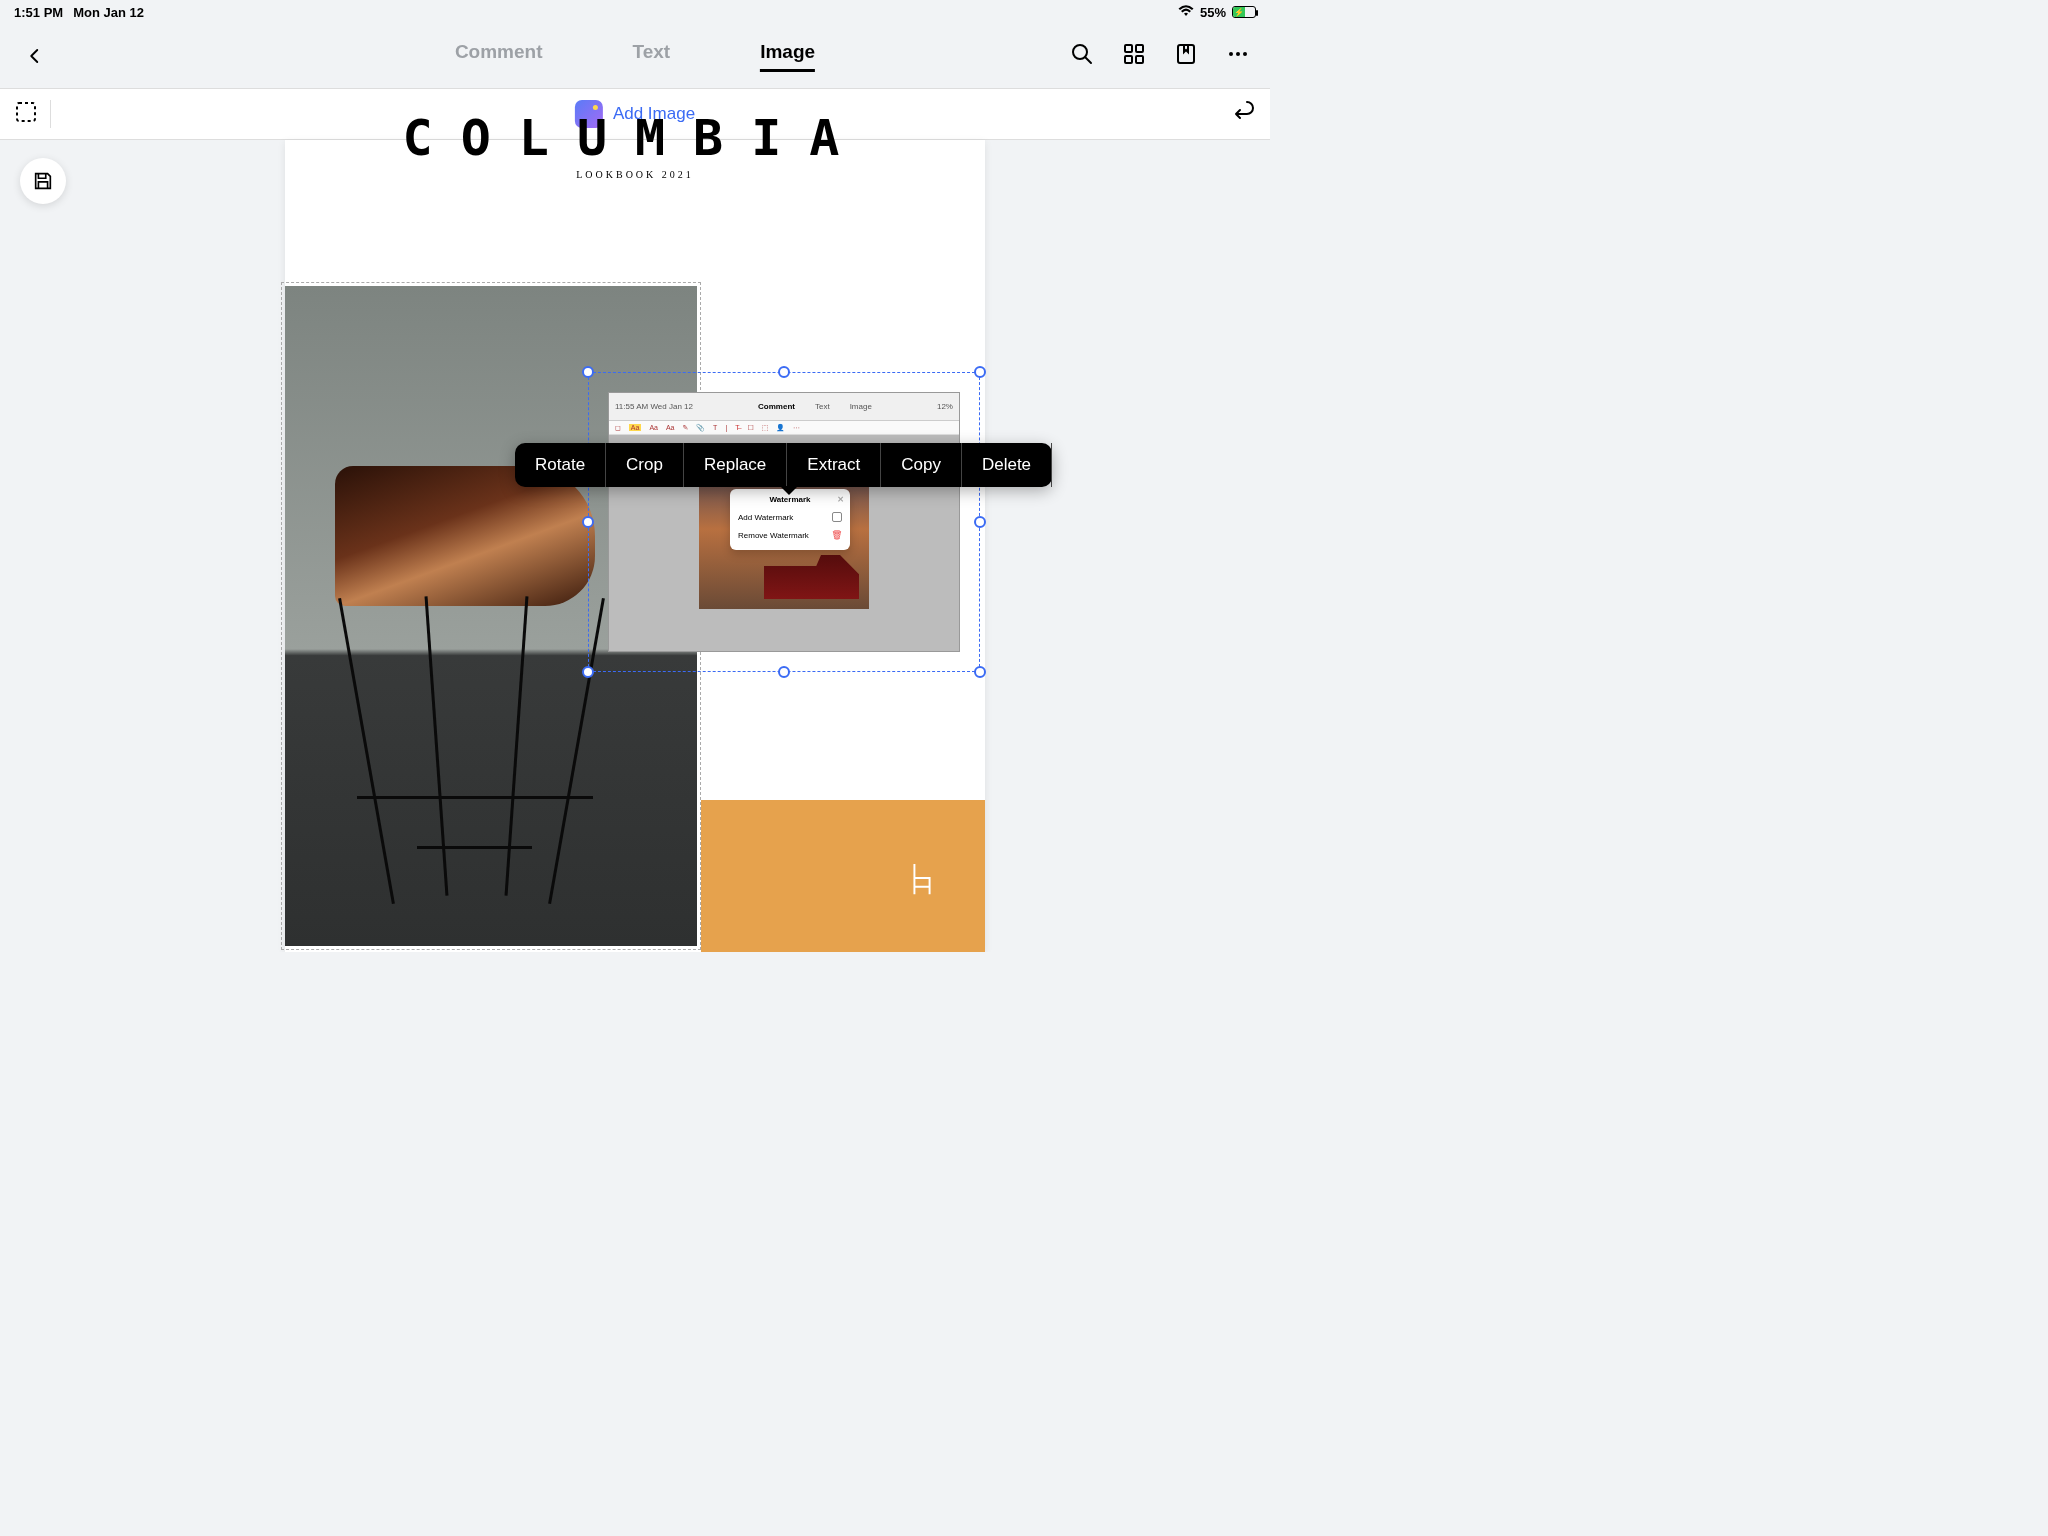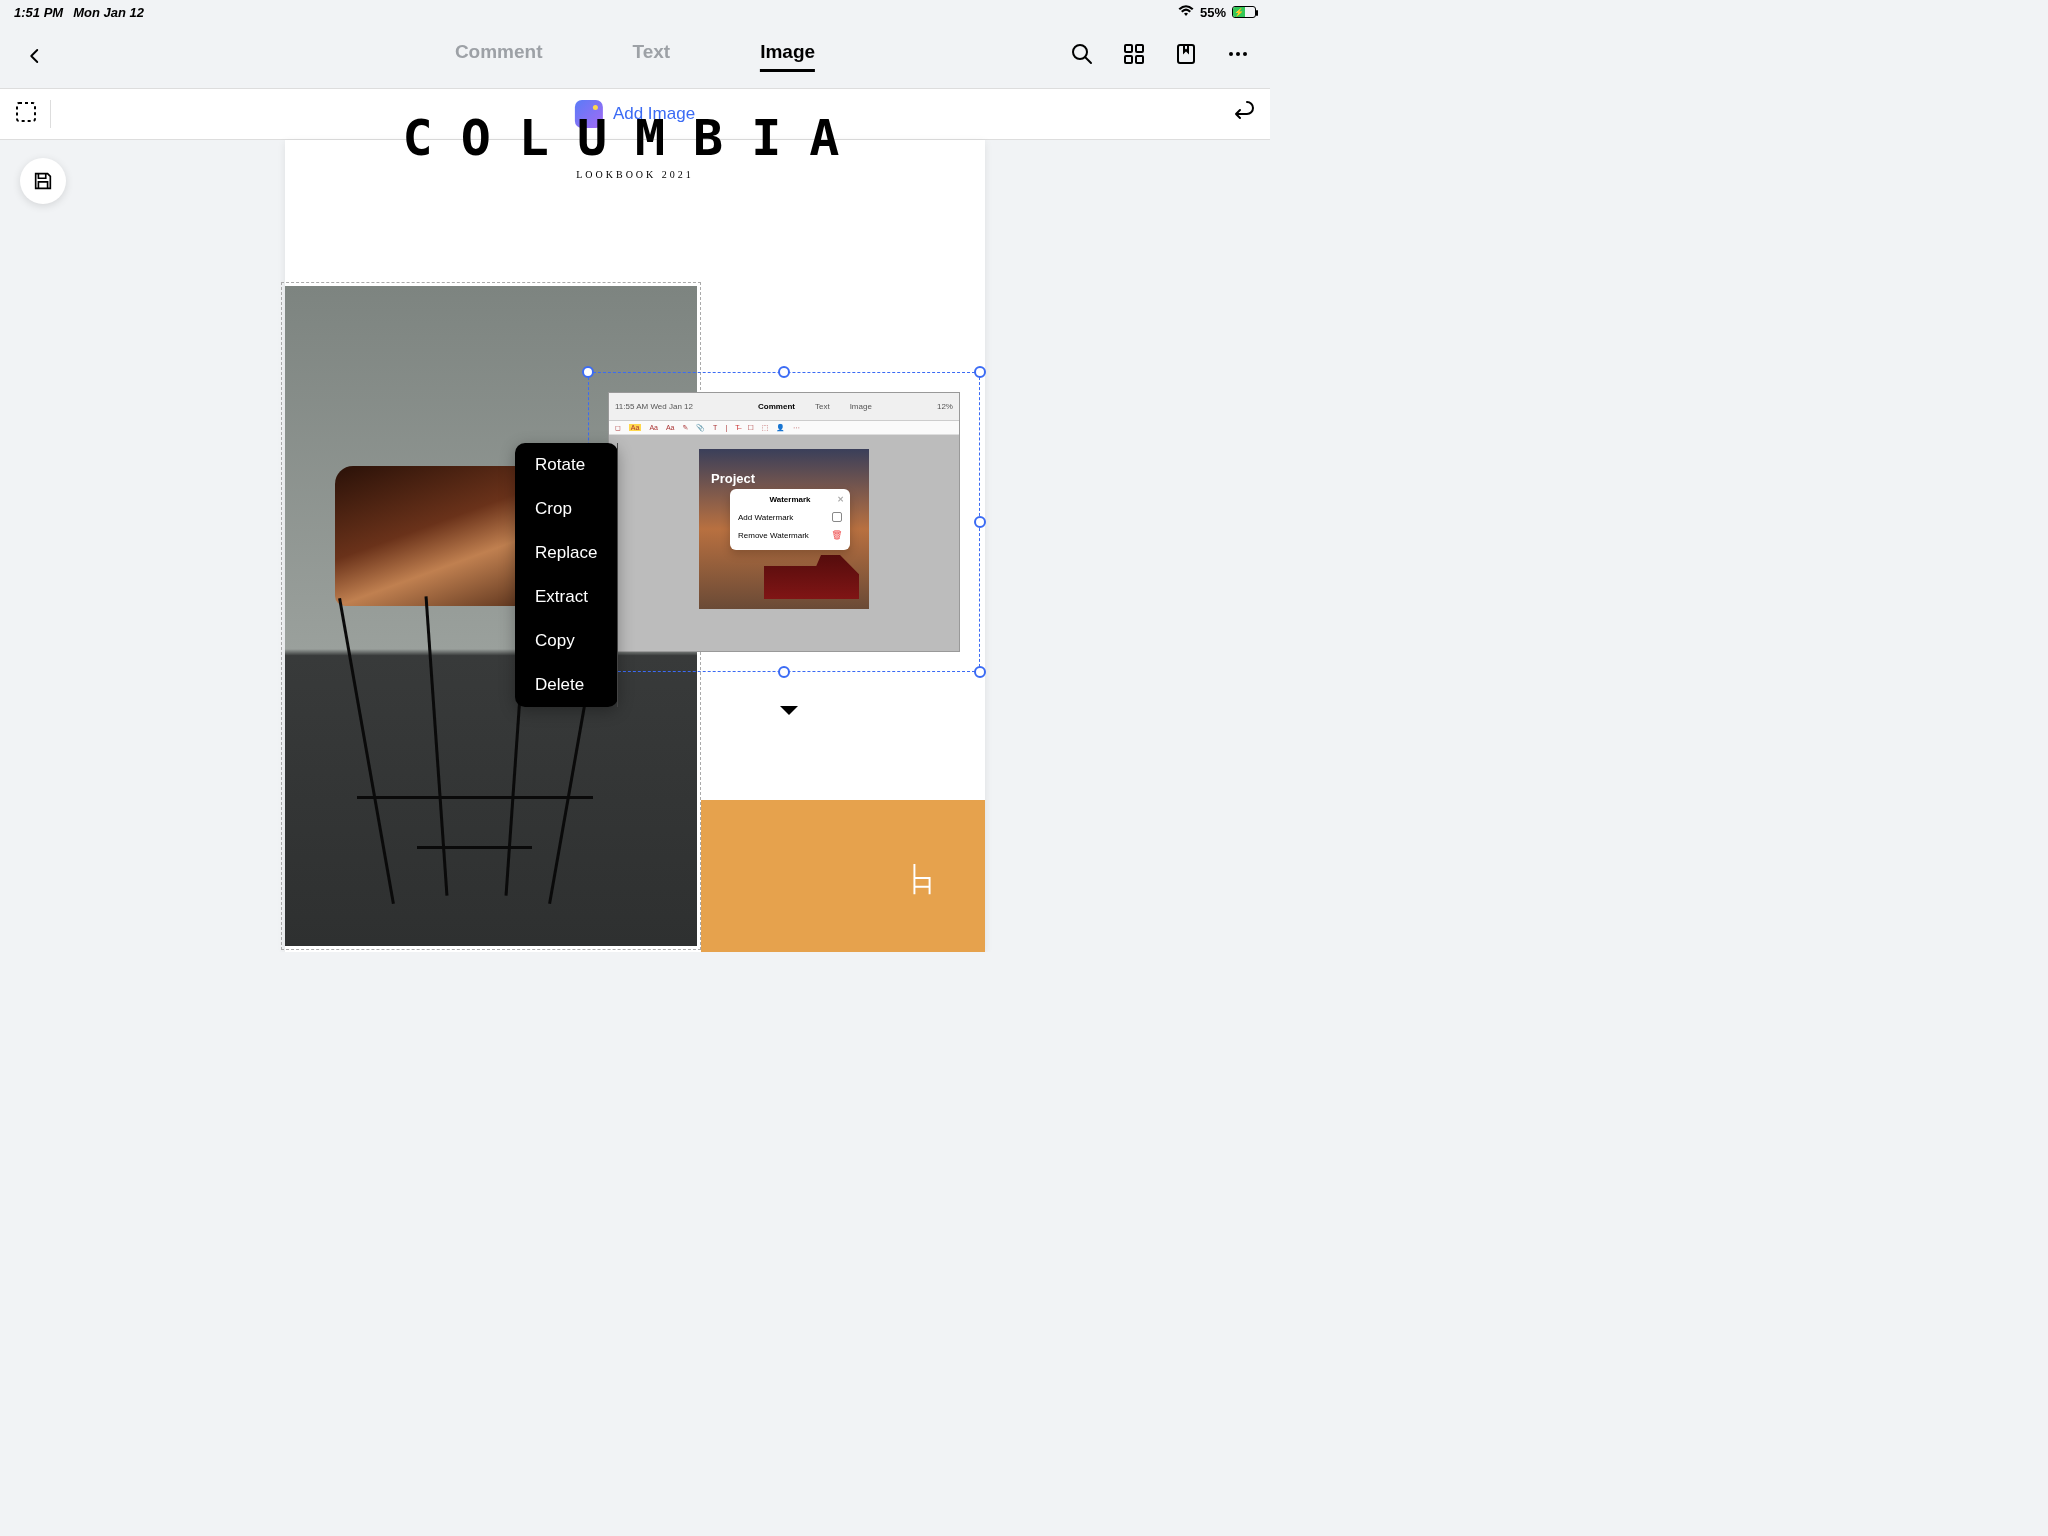--- a/index.html
+++ b/index.html
@@ -15,21 +15,21 @@
   .status-bar {
     height: 24px;
     display: flex;
     justify-content: space-between;
     align-items: center;
     padding: 0 14px;
     font-size: 13px;
     font-weight: 600;
     color: #000;
   }
-  .status-left { display:flex; gap:10px;font-style:italic; }
+  .status-left { display:flex; gap:10px; }
   .status-right { display:flex; align-items:center; gap:6px; }
   .battery {
     width: 24px; height: 12px;
     border: 1px solid #000;
     border-radius: 3px;
     position: relative;
     display:flex; align-items:center;
   }
   .battery::after {
     content:""; position:absolute; right:-3px; top:3px;
@@ -262,21 +262,20 @@
     position:absolute;
     left: 515px;
     top: 303px;
     background:#000;
     border-radius: 10px;
     display:flex;
     color:#fff;
     font-size: 17px;
     box-shadow: 0 4px 16px rgba(0,0,0,0.3);
     z-index: 10;
-    flex-direction: column;
   }
   .ctx-item {
     padding: 12px 20px;
     border-right: 1px solid #444;
     white-space:nowrap;
   }
   .ctx-item:last-child { border-right:none; }
   .ctx-arrow {
     position:absolute;
     left: 265px;

